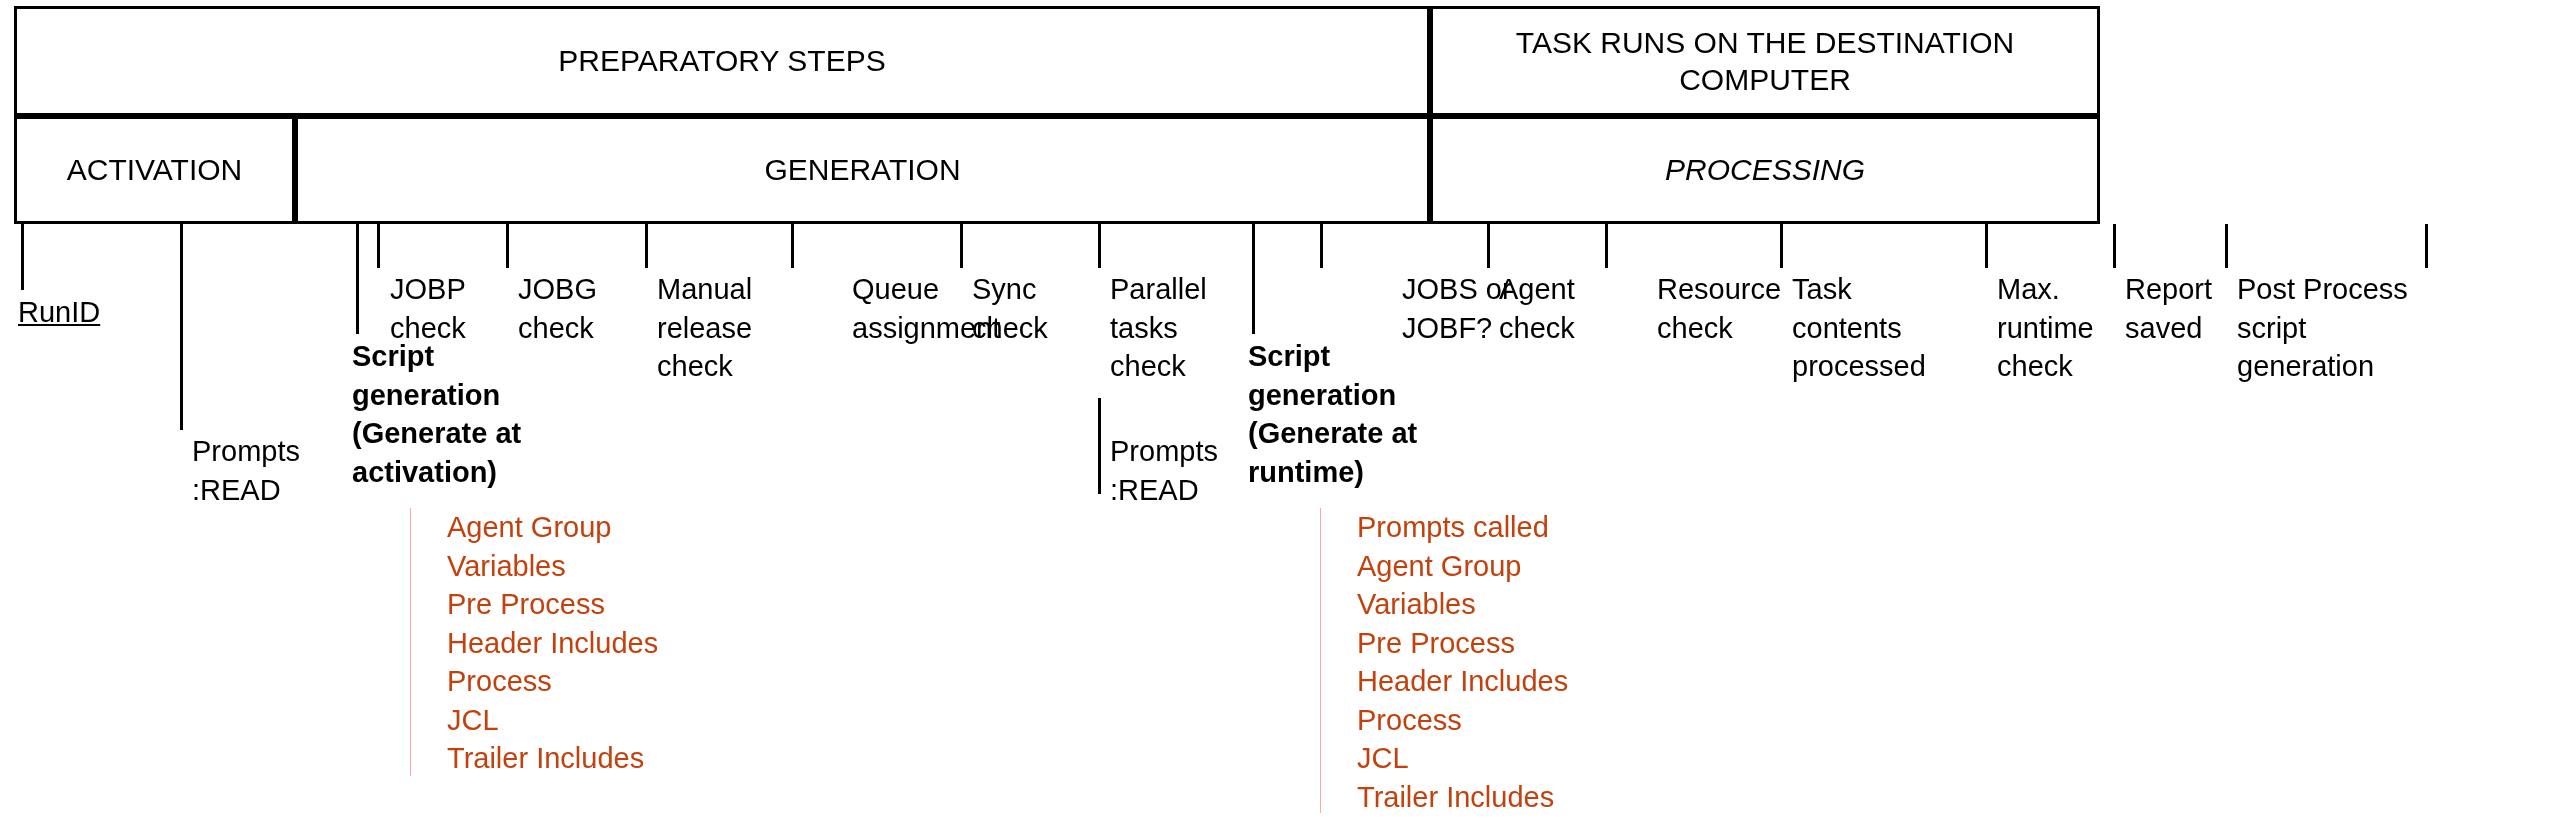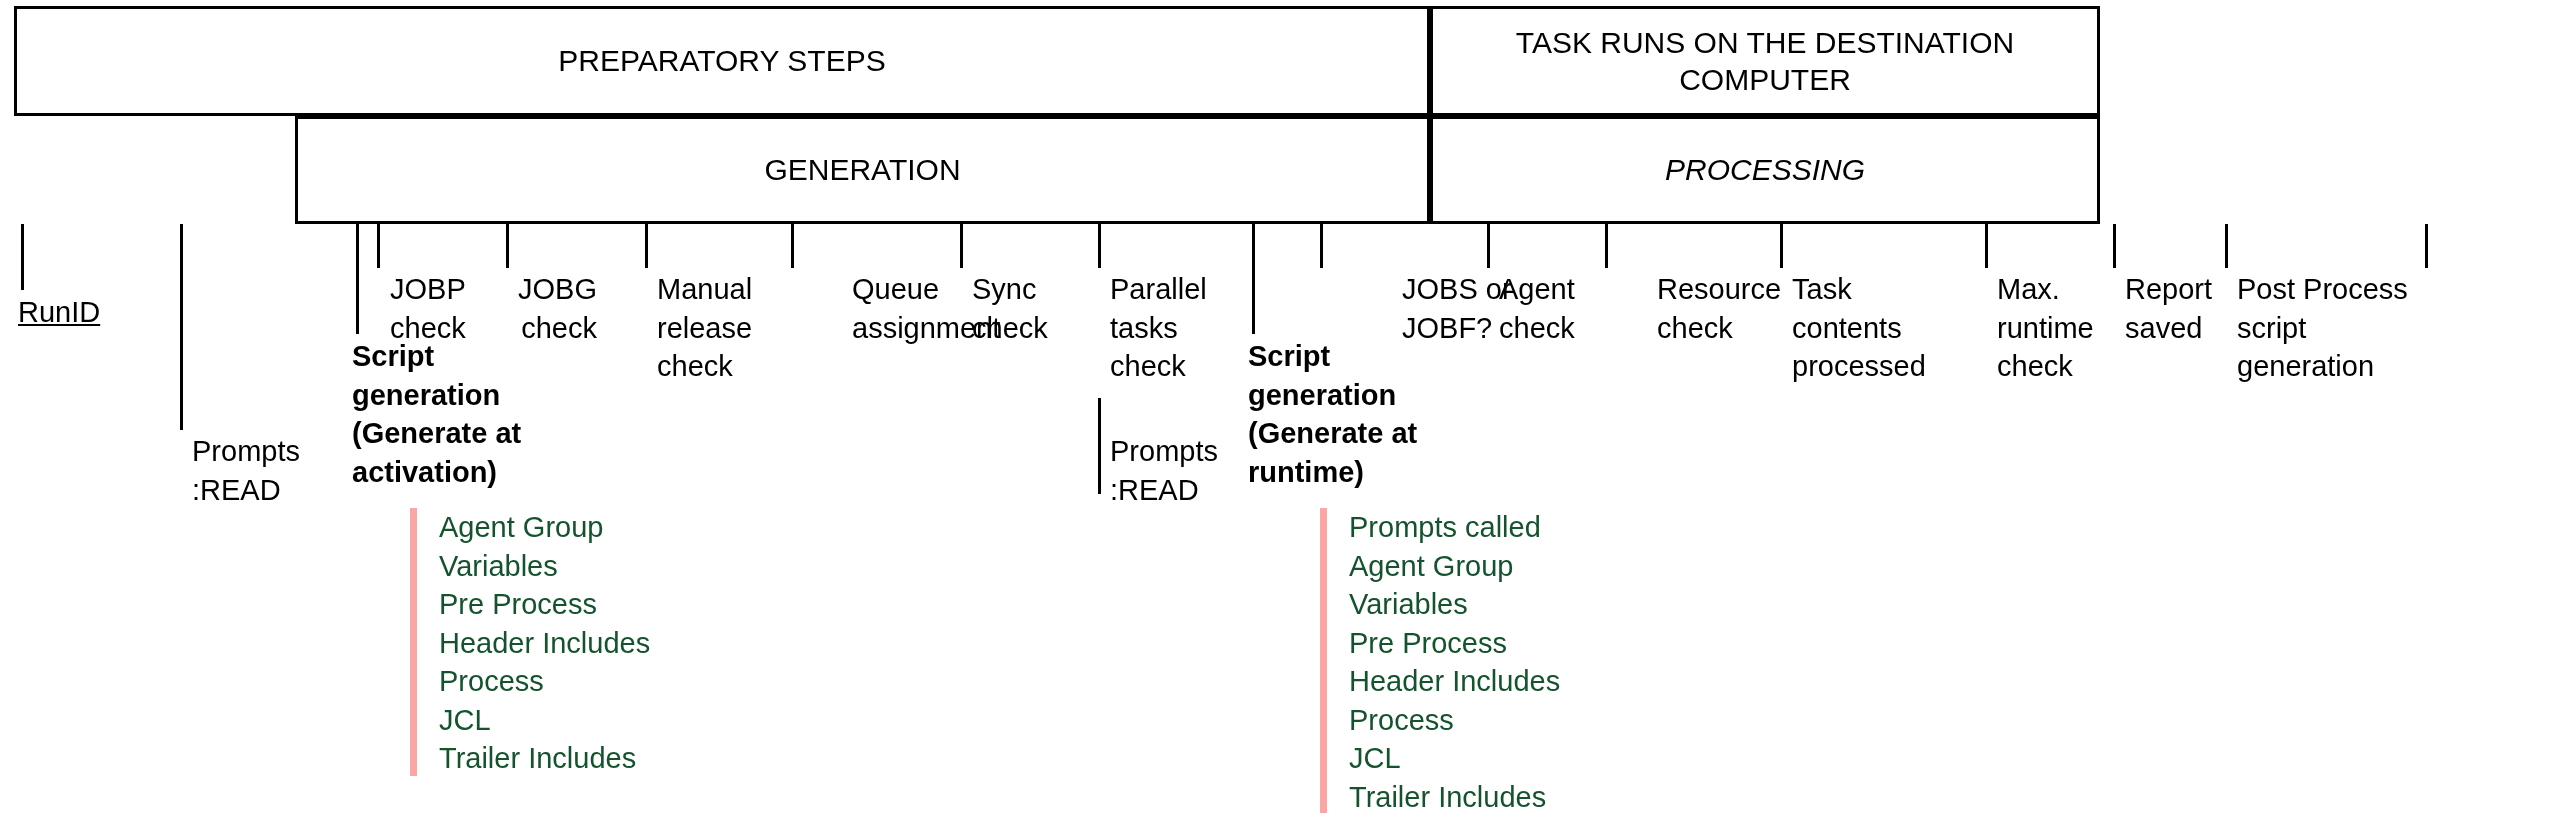--- a/index.html
+++ b/index.html
@@ -46,39 +46,42 @@
     color: #000000;
     white-space: pre-line;
   }
   .label.bold {
     font-weight: bold;
   }
   .sublist {
     position: absolute;
     font-size: 29px;
     line-height: 1.33;
-    color: #14532d;
-    padding-left: 22px;
-    border-left: 7px solid #fca5a5;
+    color: #c2410c;
+    padding-left: 36px;
+    border-left: 1px solid #fca5a5;
     box-sizing: border-box;
   }
   .sublist div {
     white-space: nowrap;
   }
 </style>
 </head>
 <body>
 
 <div id="canvas">
     <div class="band" style="left: 14px; top: 6px; width: 1416px; height: 110px;">
       <span>PREPARATORY STEPS</span>
     </div>
     <div class="band" style="left: 1430px; top: 6px; width: 670px; height: 110px;">
       <span>TASK RUNS ON THE
 DESTINATION COMPUTER</span>
+    </div>
+    <div class="band" style="left: 14px; top: 116px; width: 281px; height: 108px;">
+      <span>ACTIVATION</span>
     </div>
     <div class="band" style="left: 295px; top: 116px; width: 1135px; height: 108px;">
       <span>GENERATION</span>
     </div>
     <div class="band" style="left: 1430px; top: 116px; width: 670px; height: 108px; font-style: italic;">
       <span>PROCESSING</span>
     </div>
     <div class="tick" style="left: 21px; top: 224px; height: 66px;"></div>
     <div class="label" style="left: 18px; top: 293px; text-decoration: underline;">RunID</div>
     <div class="tick" style="left: 180px; top: 224px; height: 206px;"></div>
@@ -86,21 +89,21 @@
 :READ</div>
     <div class="tick" style="left: 356px; top: 224px; height: 110px;"></div>
     <div class="label bold" style="left: 352px; top: 337px;">Script
 generation
 (Generate at
 activation)</div>
     <div class="tick" style="left: 377px; top: 224px; height: 44px;"></div>
     <div class="label" style="left: 390px; top: 270px;">JOBP
 check</div>
     <div class="tick" style="left: 506px; top: 224px; height: 44px;"></div>
-    <div class="label" style="left: 518px; top: 270px; text-align: right;">JOBG
+    <div class="label" style="left: 518px; top: 270px;">JOBG
 check</div>
     <div class="tick" style="left: 645px; top: 224px; height: 44px;"></div>
     <div class="label" style="left: 657px; top: 270px;">Manual
 release
 check</div>
     <div class="tick" style="left: 791px; top: 224px; height: 44px;"></div>
     <div class="label" style="left: 829px; top: 270px; margin-left: 23px;">Queue
 assignment</div>
     <div class="tick" style="left: 960px; top: 224px; height: 44px;"></div>
     <div class="label" style="left: 972px; top: 270px;">Sync

